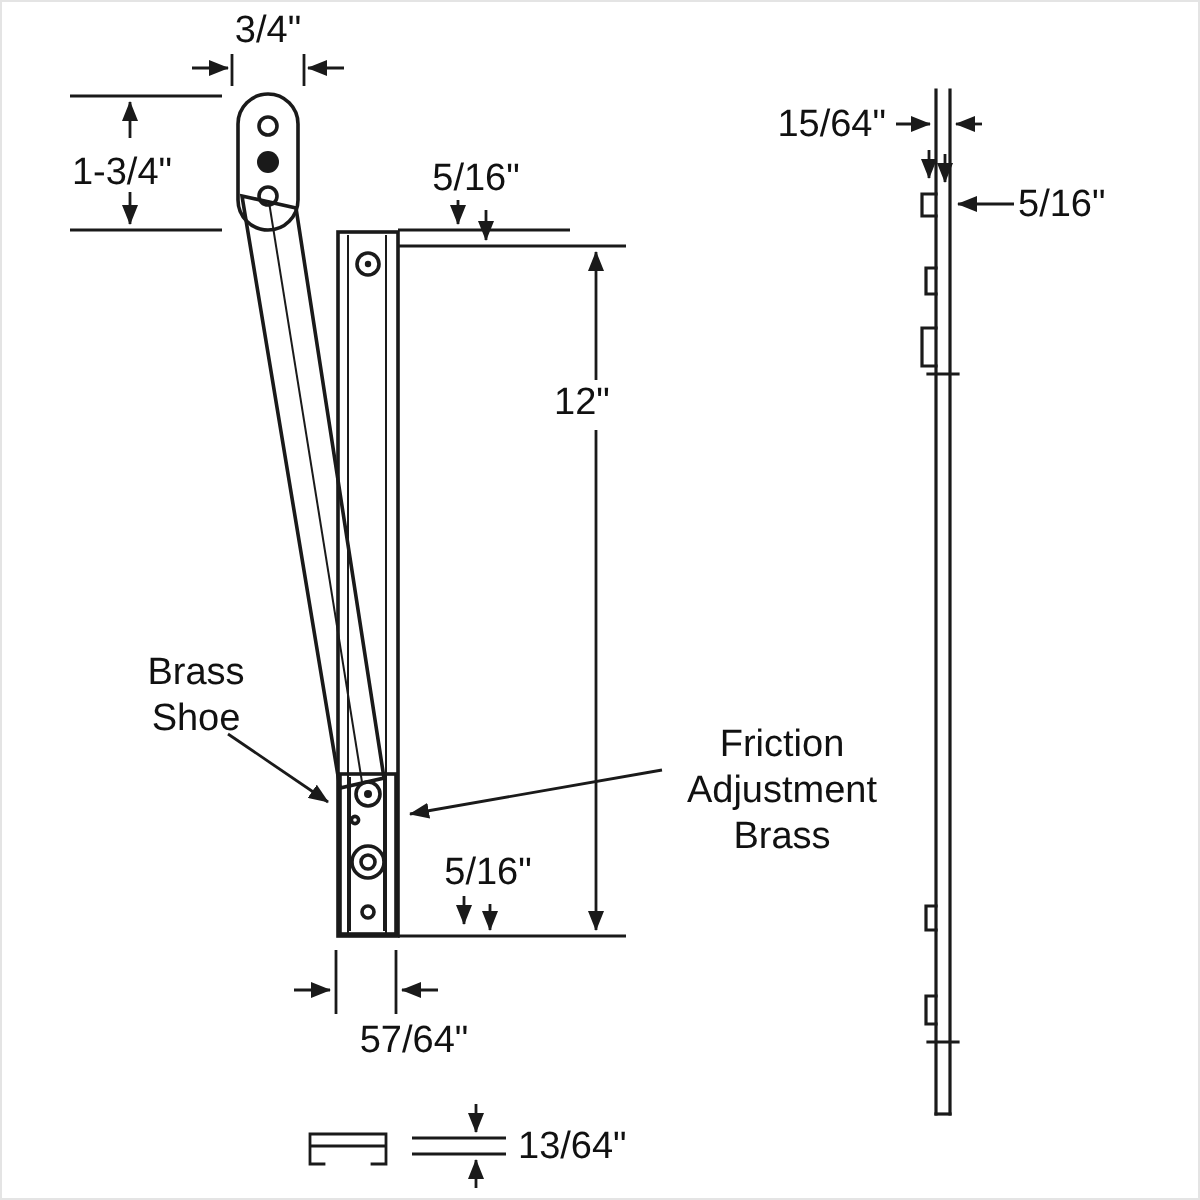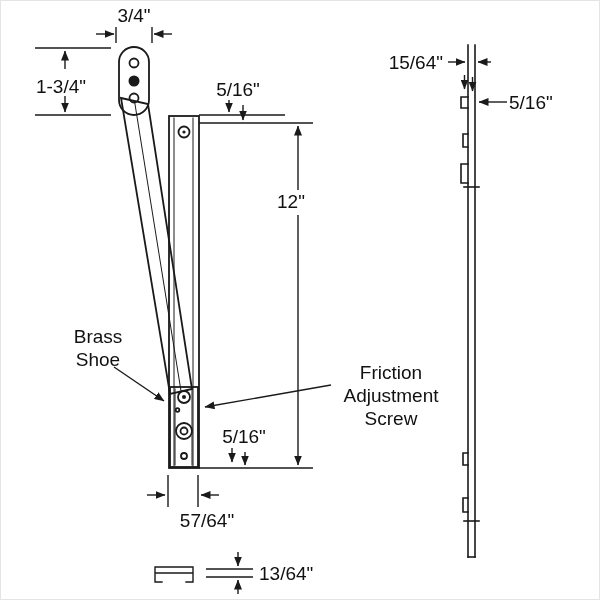--- a/index.html
+++ b/index.html
@@ -123,21 +123,21 @@
 
   <div class="lbl center" style="left:205px;top:77px;width:64px;">5/16"</div>
 
   <div class="lbl center bg" style="left:268px;top:189px;width:40px;">12"</div>
 
   <div class="lbl center" style="left:55px;top:324px;width:84px;">Brass
 Shoe</div>
 
   <div class="lbl center" style="left:318px;top:360px;width:144px;">Friction
 Adjustment
-Screw</div>
+Brass</div>
 
   <div class="lbl center" style="left:211px;top:424px;width:64px;">5/16"</div>
 
   <div class="lbl center" style="left:163px;top:508px;width:86px;">57/64"</div>
 
   <div class="lbl left" style="left:258px;top:561px;width:90px;">13/64"</div>
 
   <div class="lbl right" style="left:368px;top:50px;width:74px;">15/64"</div>
 
   <div class="lbl left" style="left:508px;top:90px;width:70px;">5/16"</div>

